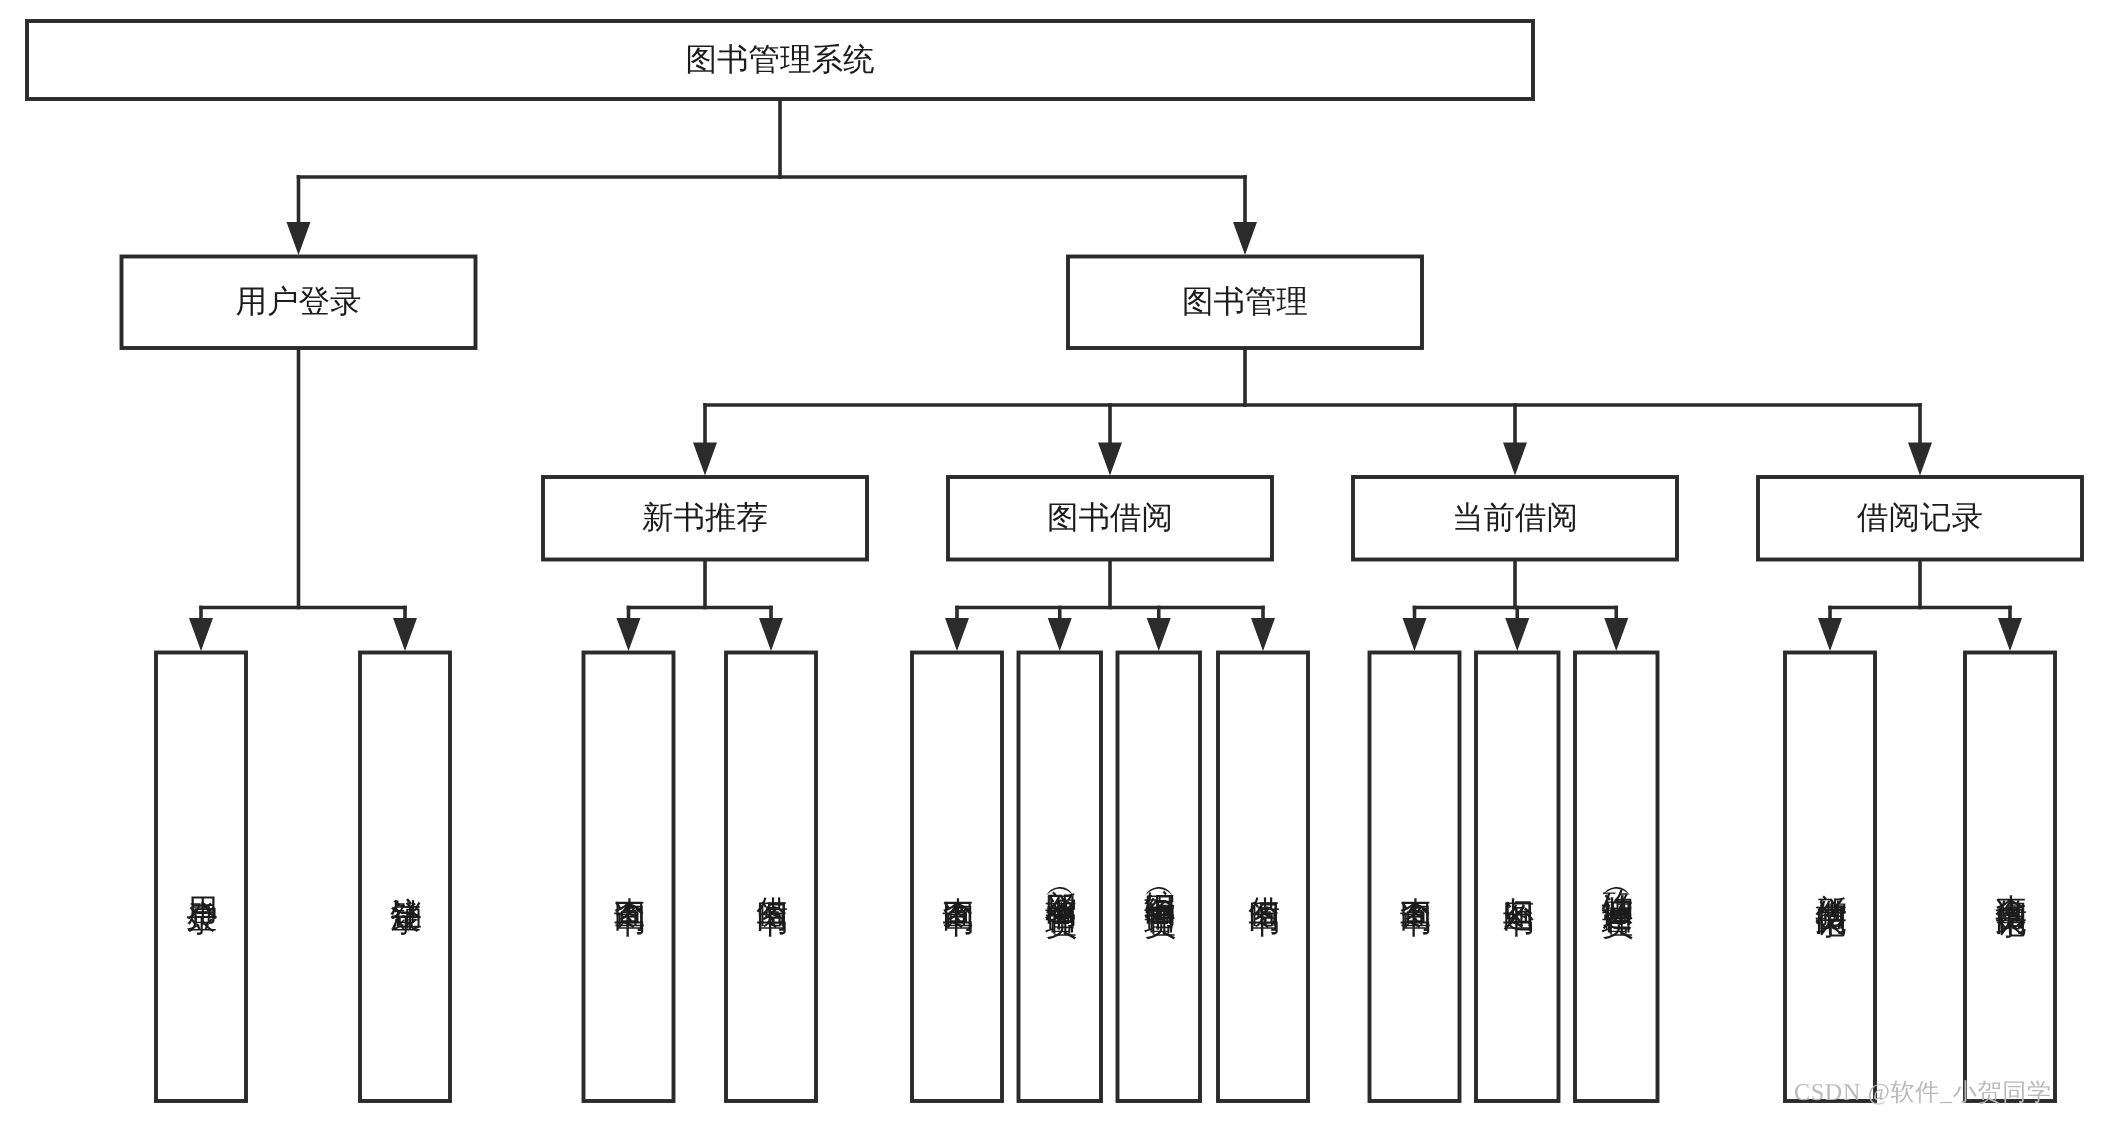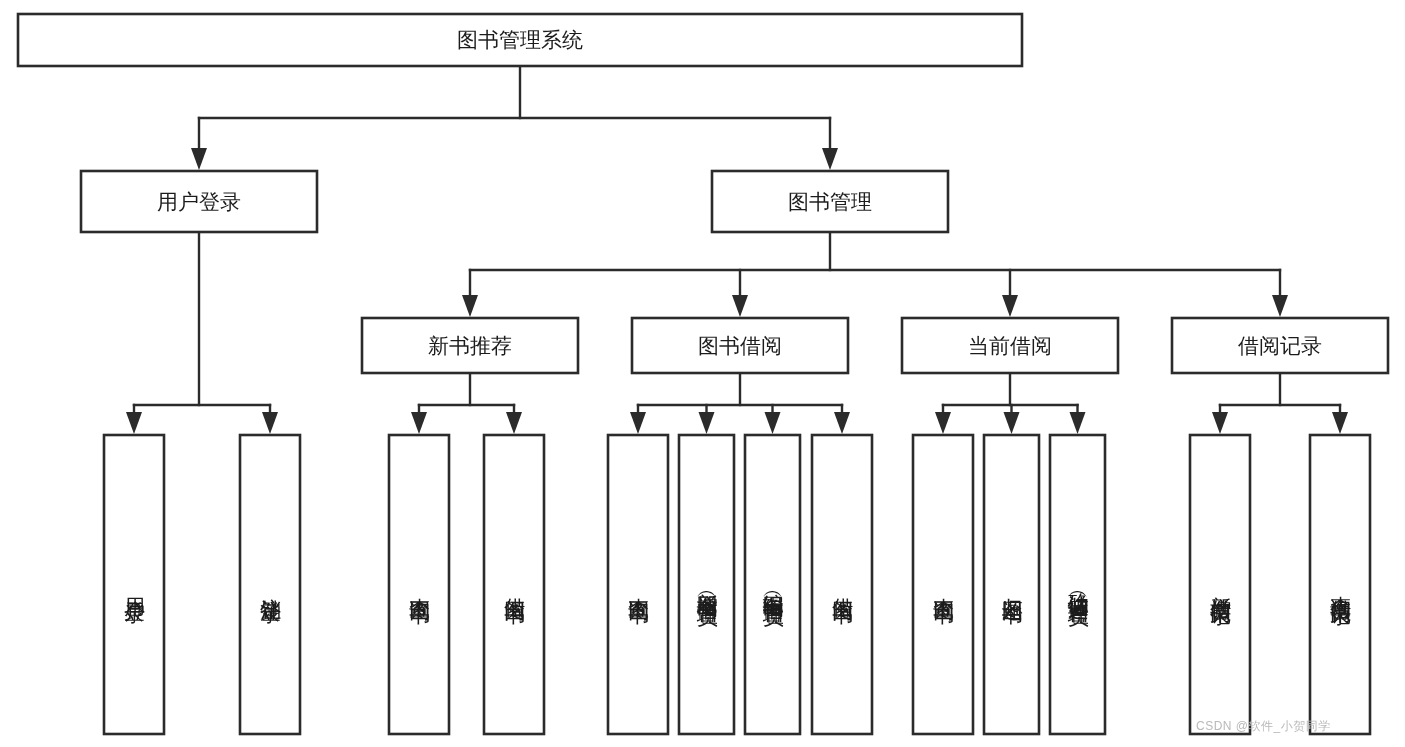--- a/index.html
+++ b/index.html
@@ -60,22 +60,22 @@
     text-orientation: upright;
     font-family: "DejaVu Sans", "Liberation Sans", sans-serif;
     font-size: 21px;
     line-height: 1.12;
     letter-spacing: 2px;
     color: #1c1c1c;
     white-space: nowrap;
   }
   .watermark {
     position: absolute;
-    font-family: Liberation Sans, sans-serif;
-    font-size: 12px;
+    font-family: Liberation Serif, serif;
+    font-size: 16px;
     color: #b9b9b9;
     white-space: nowrap;
     letter-spacing: 0.5px;
   }
 </style>
 </head>
 <body>
 
 <div id="diagram-root">
 

